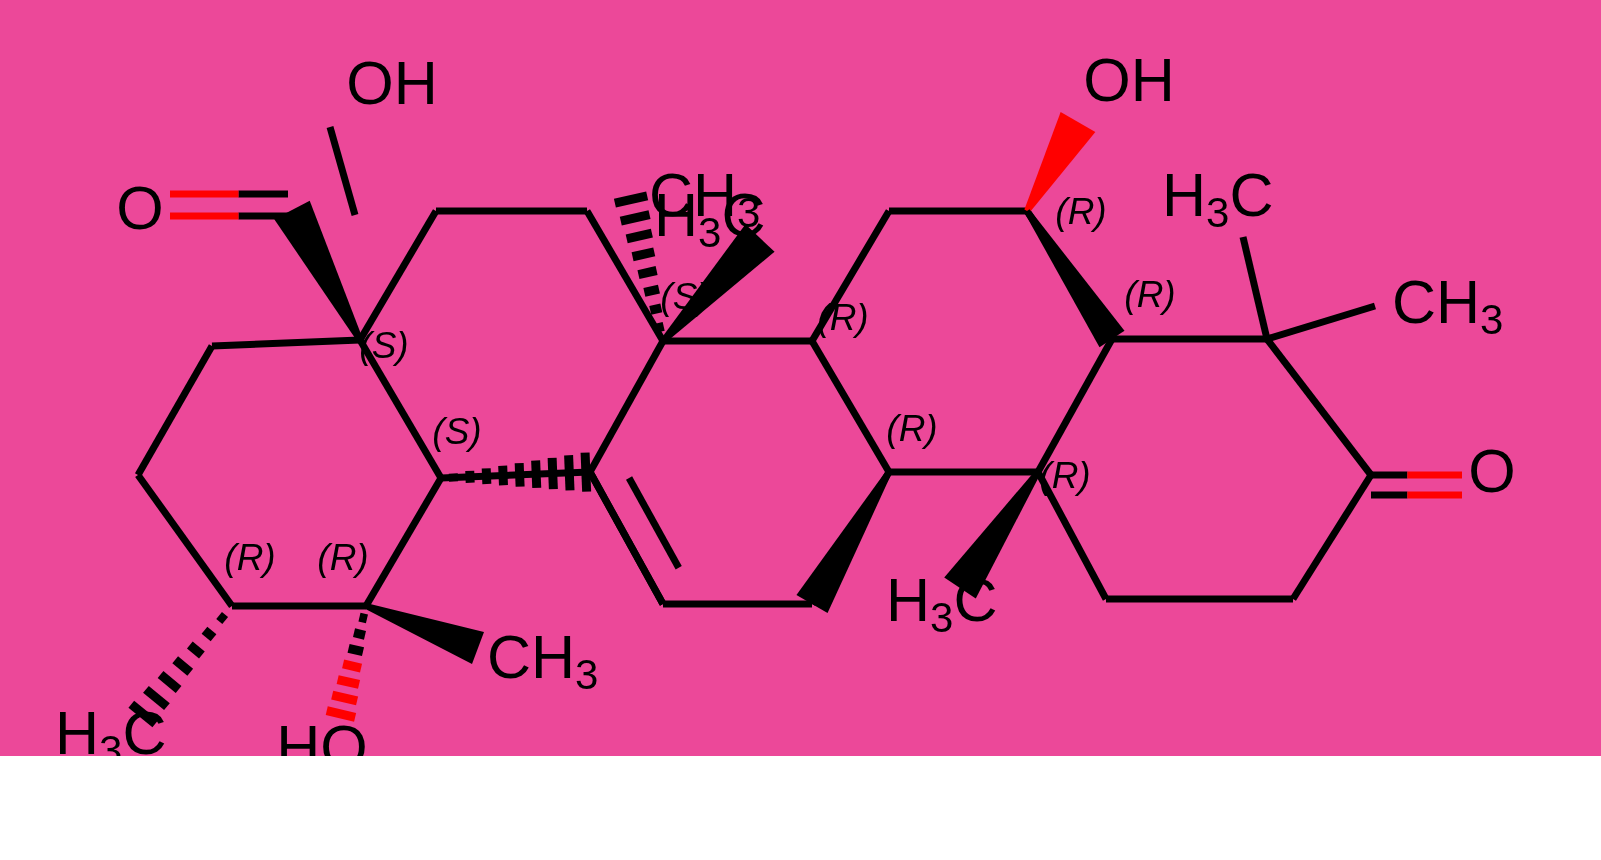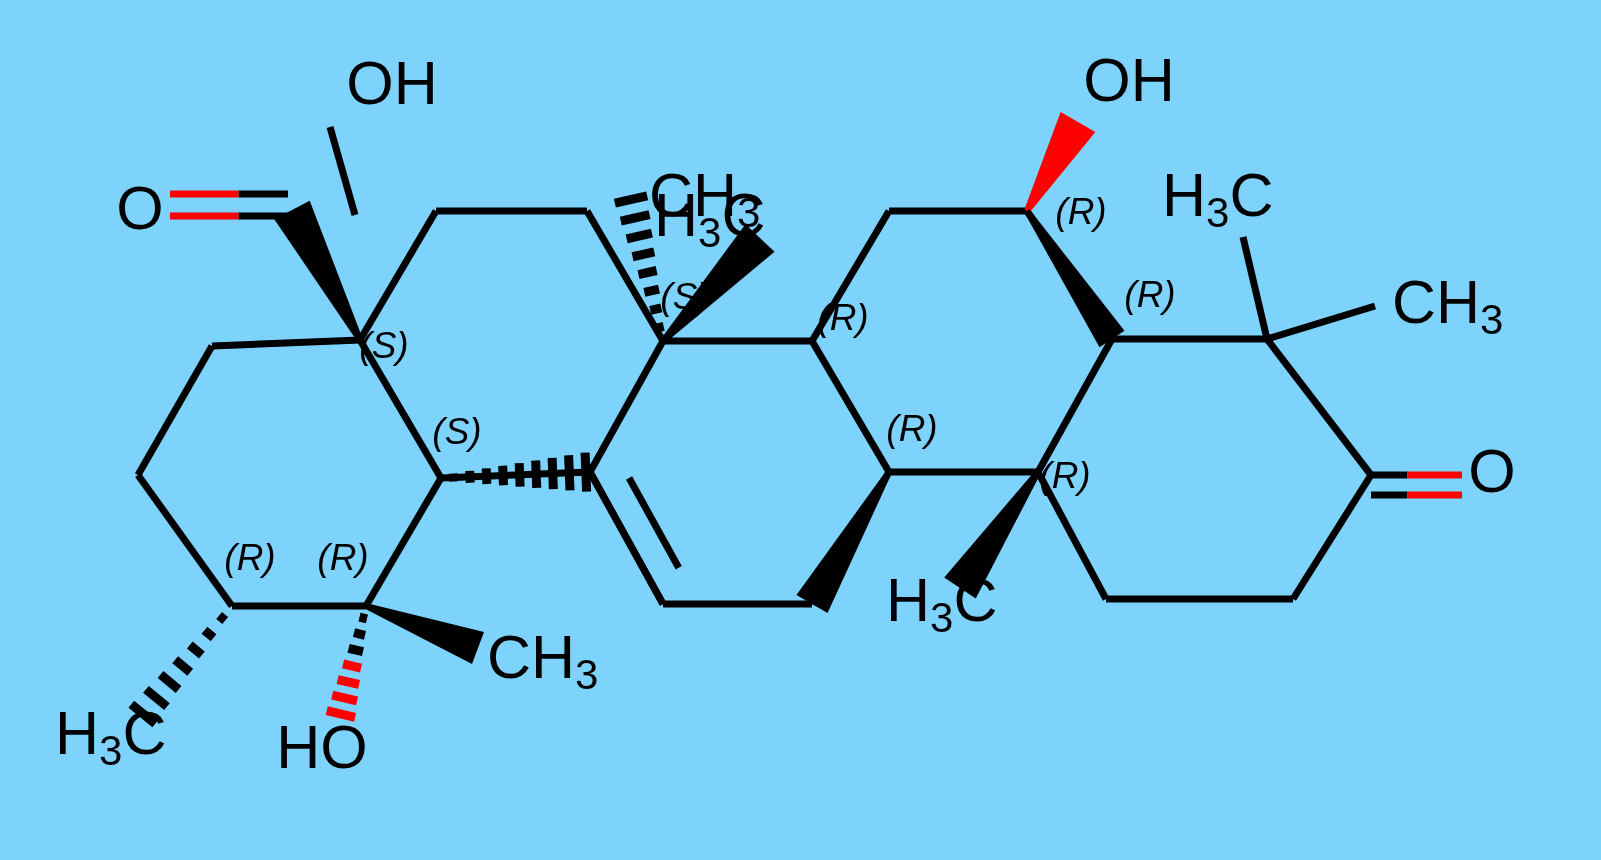--- a/index.html
+++ b/index.html
@@ -4,22 +4,22 @@
 <title>Chemical Structure</title>
 <style>
   html, body {
     margin: 0;
     padding: 0;
     background: #ffffff;
   }
   #stage {
     position: relative;
     width: 1601px;
-    height: 860px;
-    background: #7dd3fc;
+    height: 756px;
+    background: #ec4899;
     overflow: hidden;
     font-family: "Liberation Serif", "DejaVu Serif", serif;
   }
   svg#mol {
     position: absolute;
     left: 0;
     top: 0;
     width: 1601px;
     height: 860px;
     display: block;

